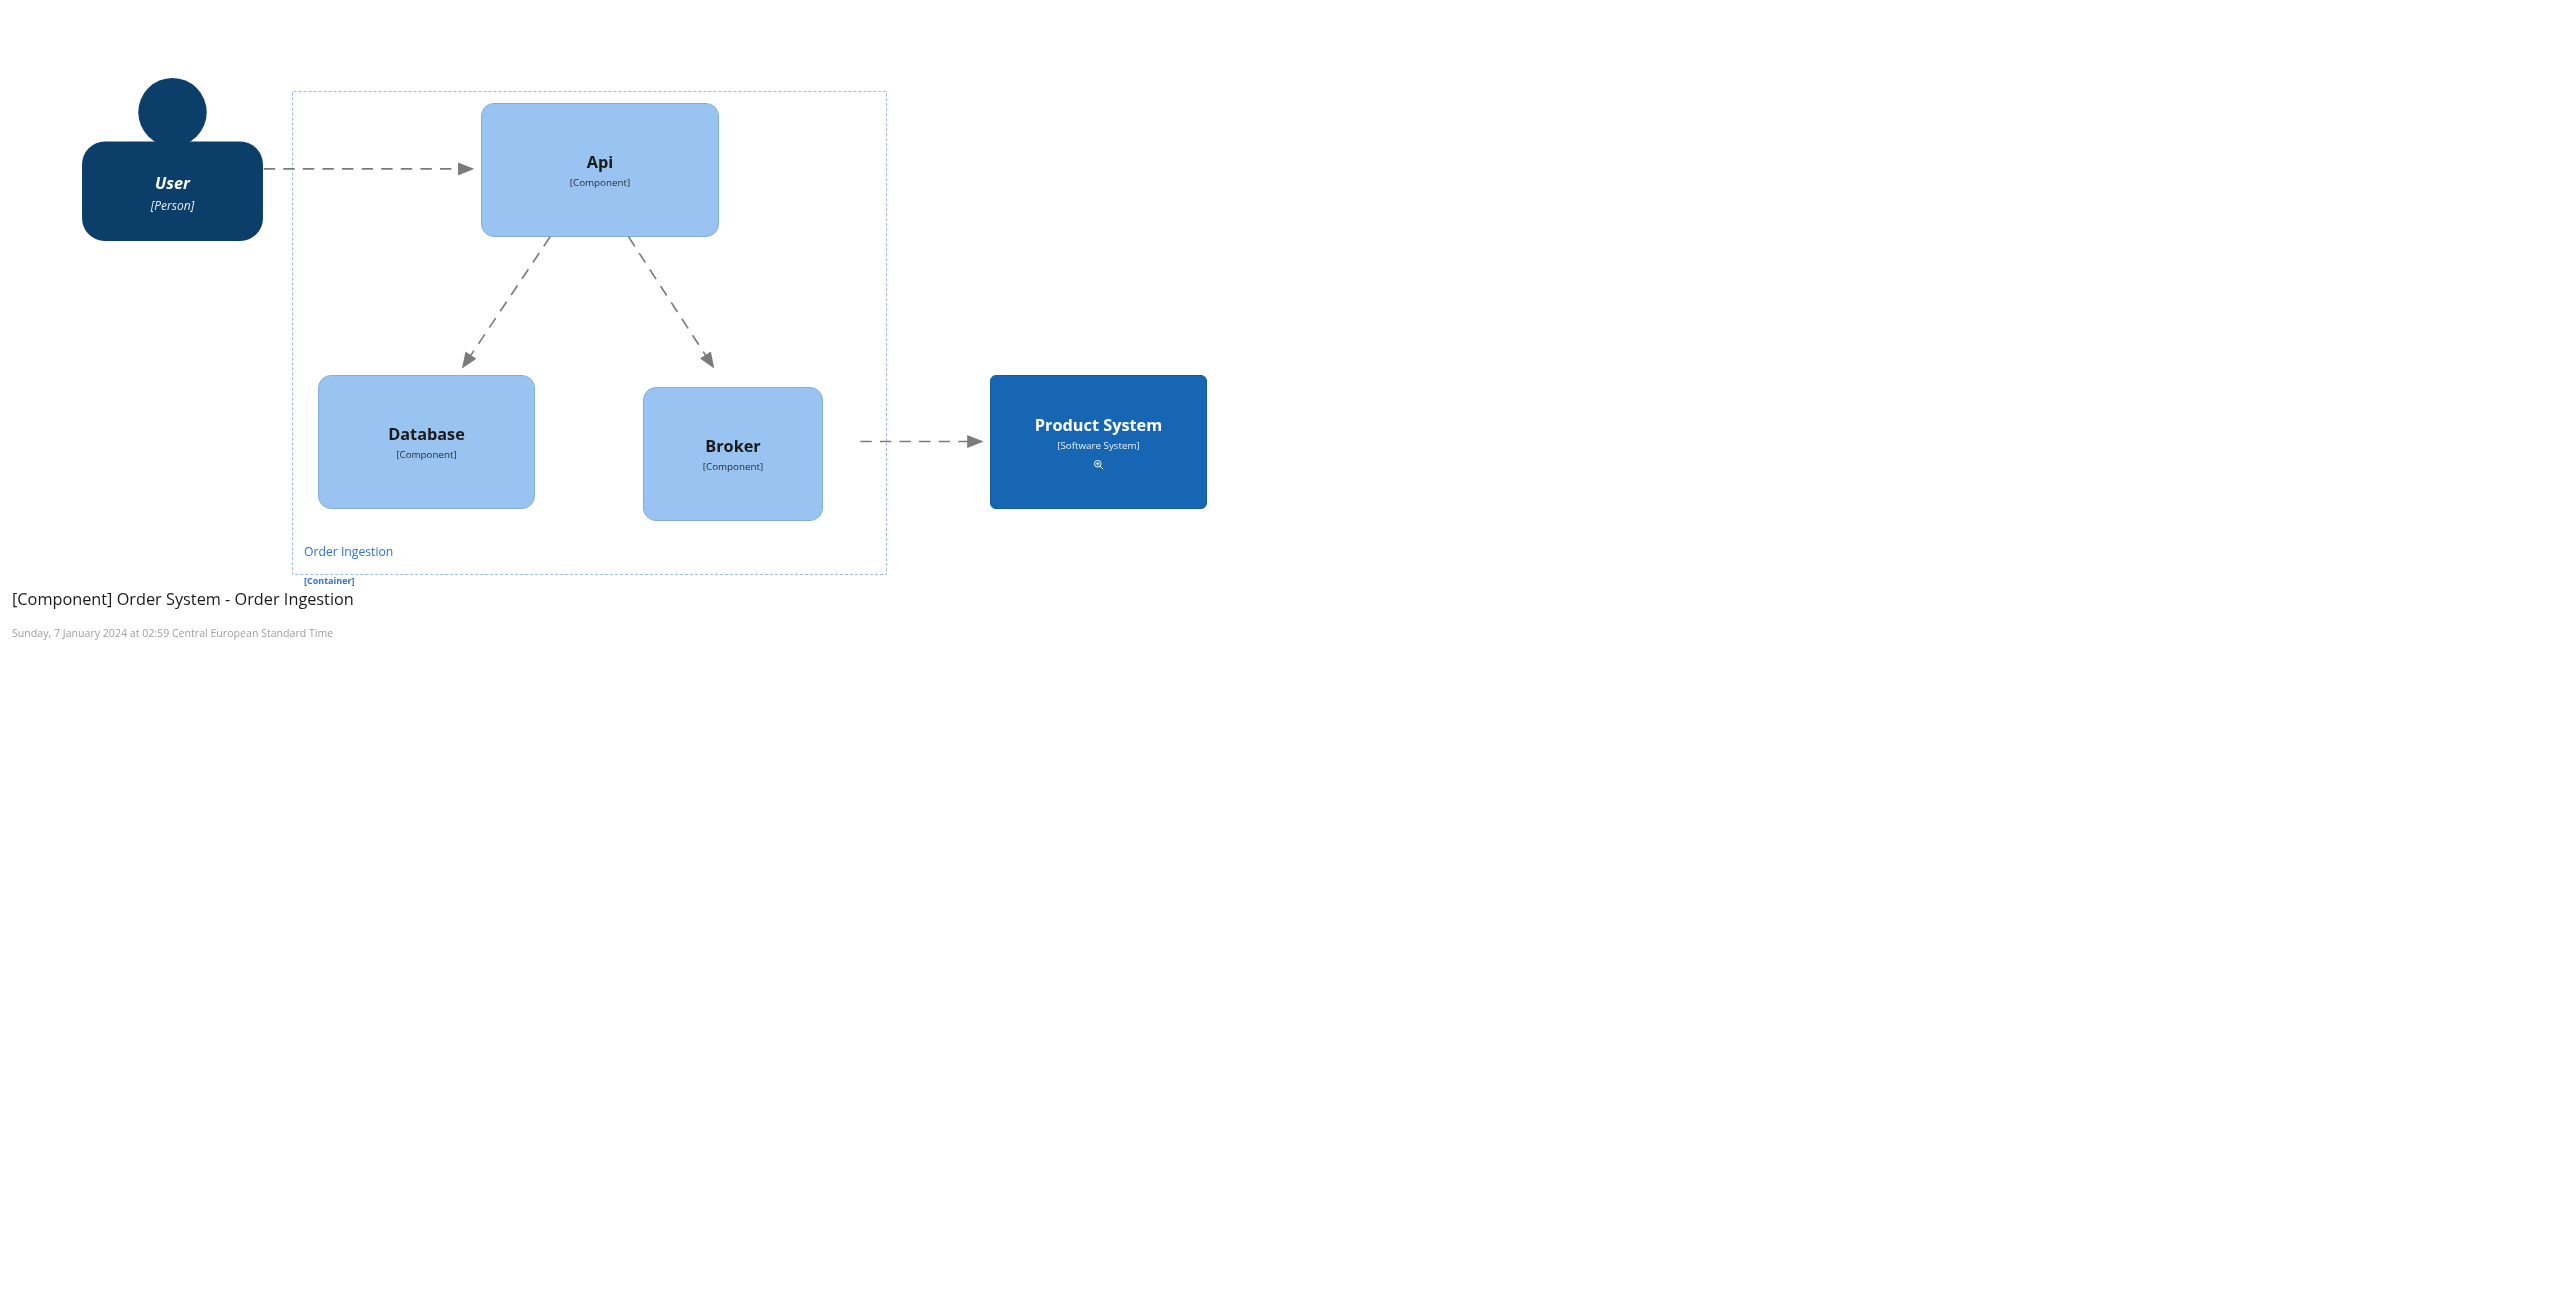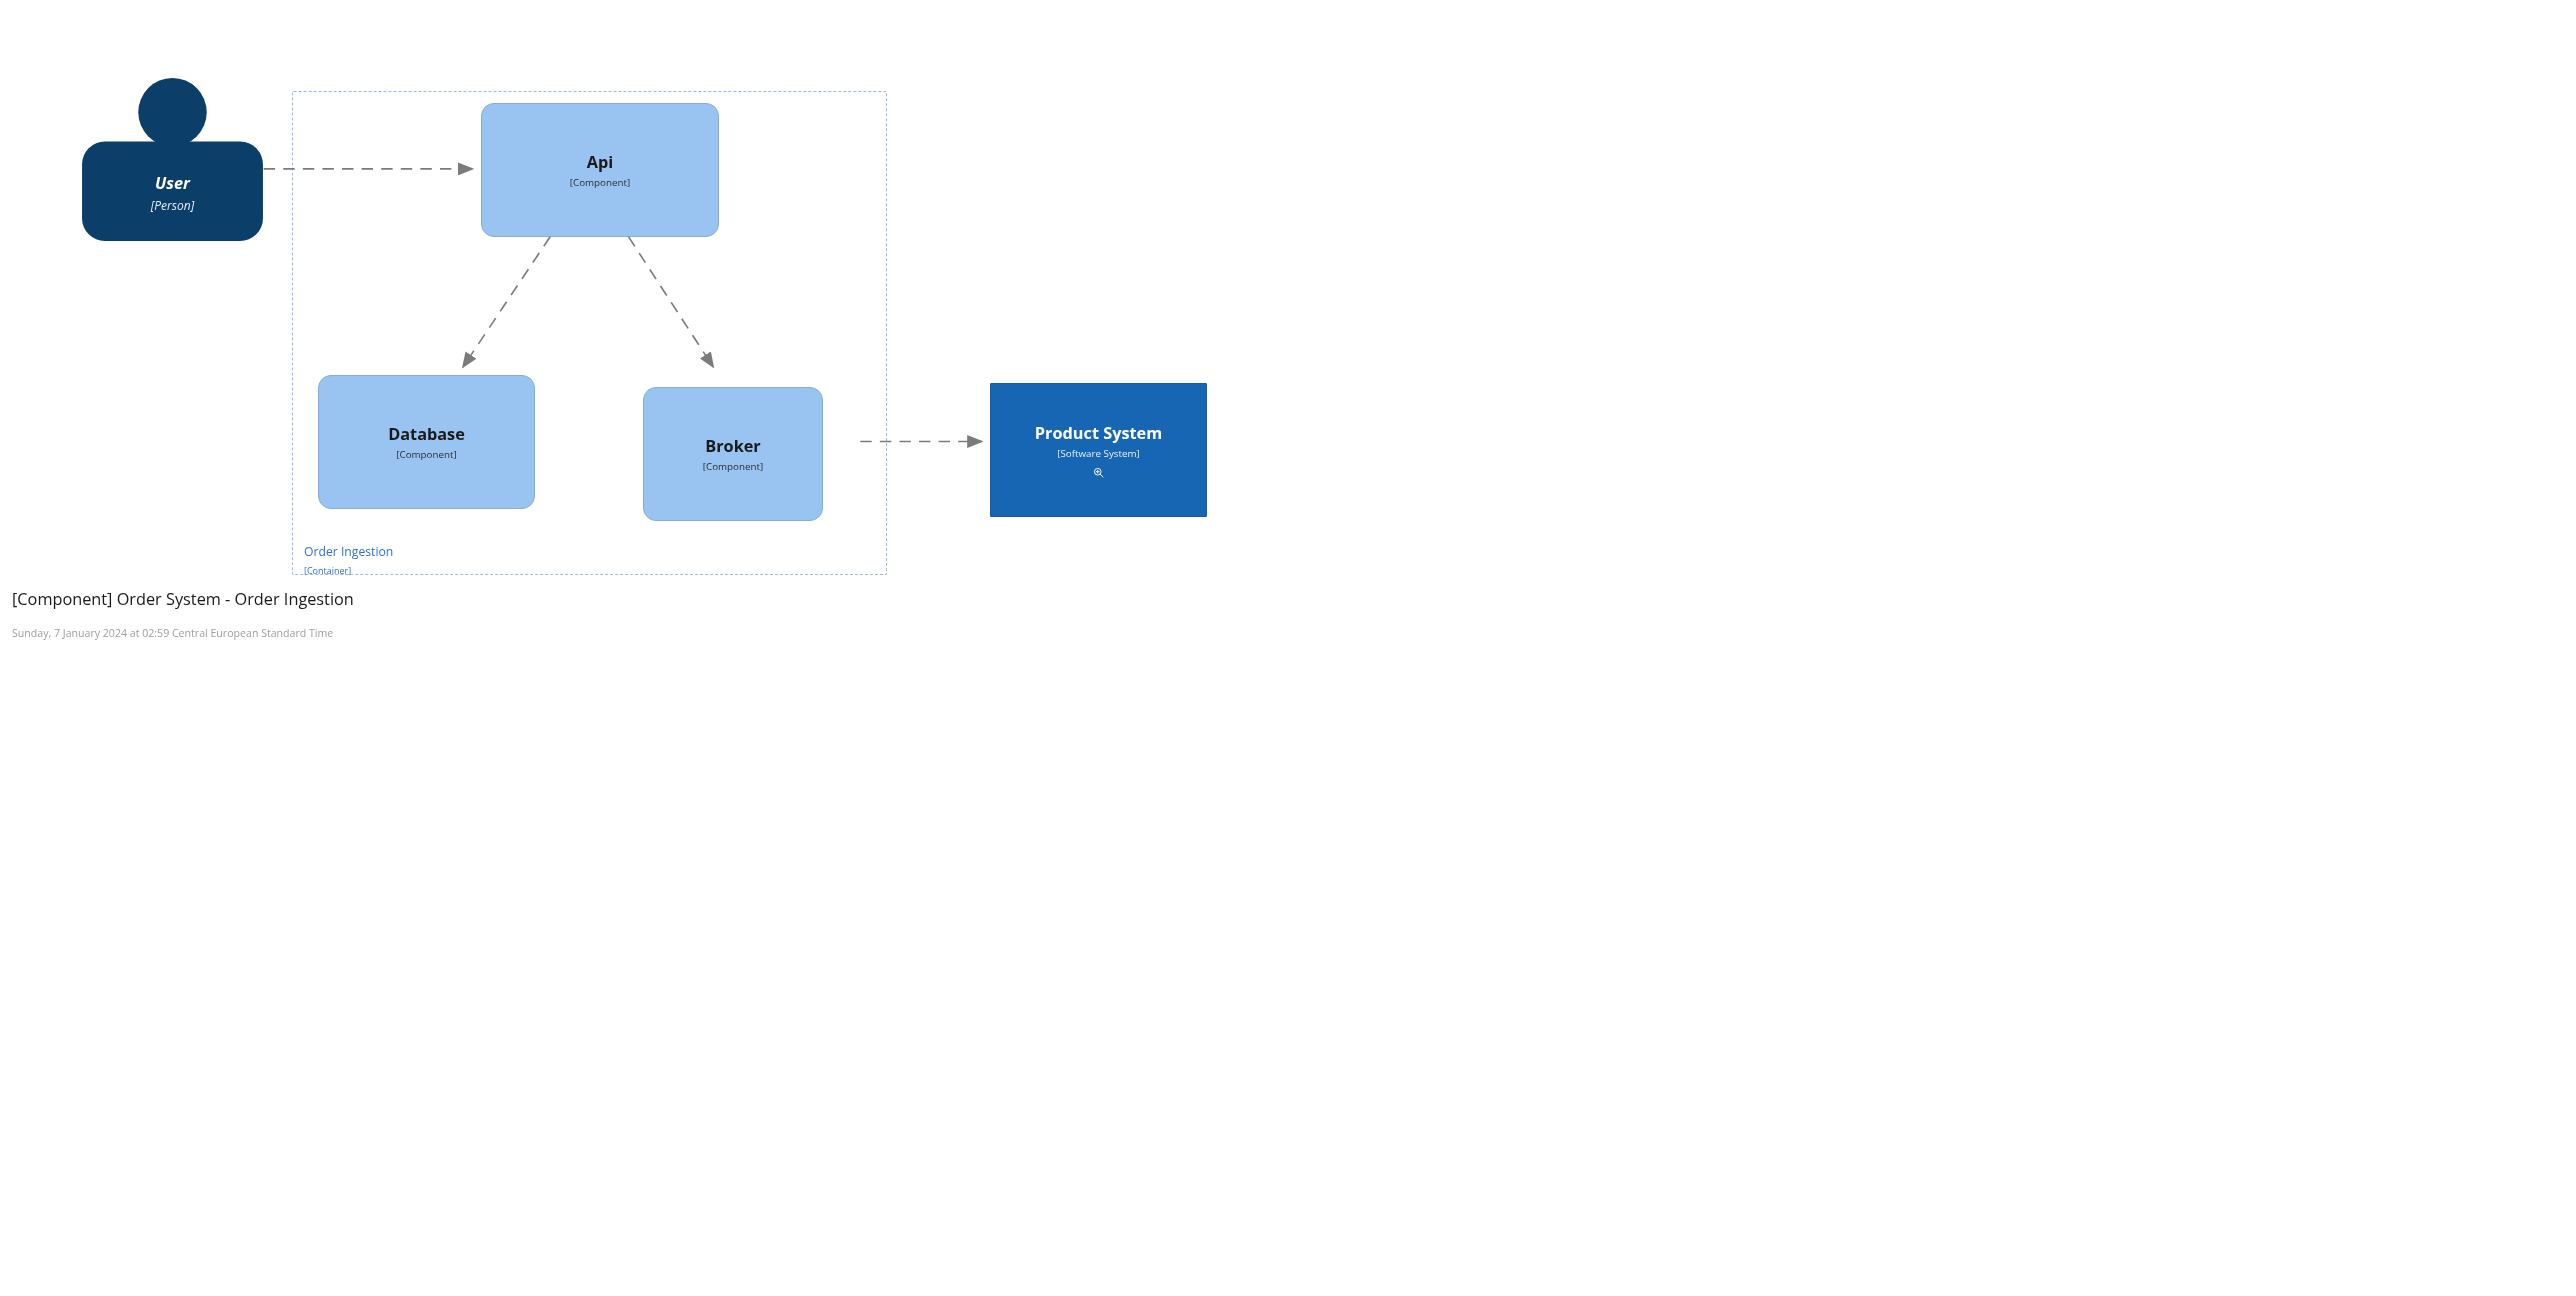--- a/index.html
+++ b/index.html
@@ -28,21 +28,22 @@
     line-height: 1.25;
   }
   .container-label .cl-name {
     color: #2e72d4;
     font-weight: 400;
     font-size: 12.2px;
   }
   .container-label .cl-stereo {
     color: #2e72d4;
     font-size: 9px;
-    margin-top: 6px;
+    margin-top: 16px;
+    font-weight: bold;
   }
   .node {
     position: absolute;
     border-radius: 13px;
     box-sizing: border-box;
     display: flex;
     flex-direction: column;
     align-items: center;
     justify-content: center;
     text-align: center;
@@ -58,22 +59,21 @@
   .component {
     background: #99c3f0;
     border: 1.6px solid #86add8;
     color: #1a1a1a;
   }
   .component .title { font-size: 16.3px; }
   .system {
     background: #1766b4;
     border: 1.6px solid #145c9f;
     color: #ffffff;
-    border-radius: 1px;
-    margin-top: 8px;
+    border-radius: 6px;
   }
   .system .title { font-size: 16.3px; }
   .system .stereo { font-size: 9.8px; }
   .person {
     position: absolute;
     color: #ffffff;
     text-align: center;
     font-style: italic;
   }
   .person svg {

